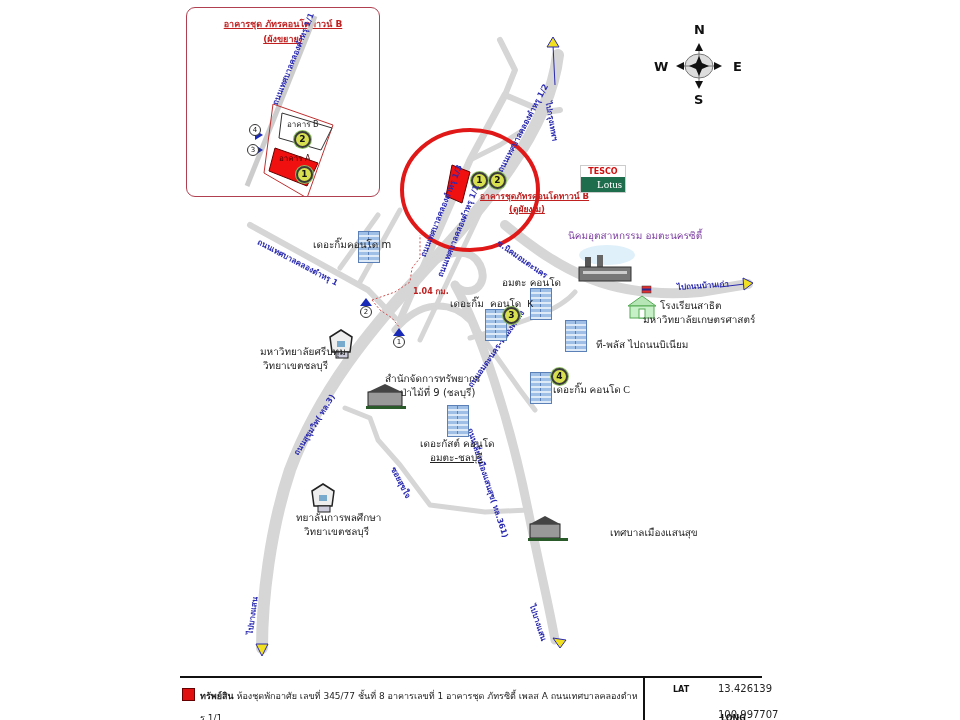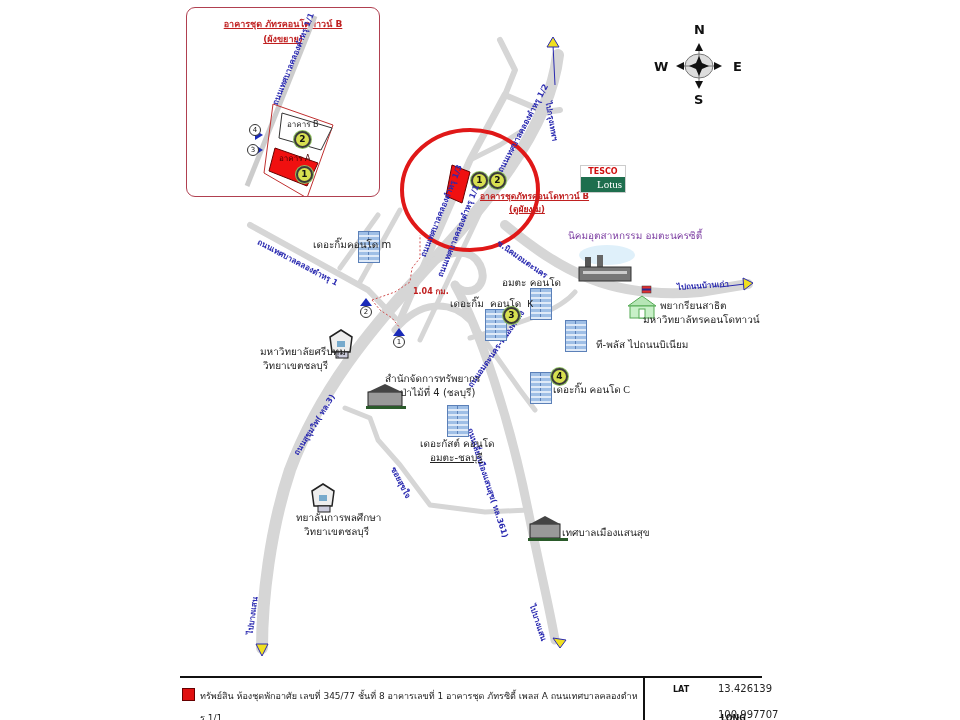--- a/index.html
+++ b/index.html
@@ -5,21 +5,21 @@
   html,body{margin:0;padding:0;background:#fff;}
   body{width:960px;height:720px;position:relative;overflow:hidden;font-family:"DejaVu Sans","Liberation Sans",sans-serif;}
   #map{position:absolute;left:0;top:0;width:960px;height:672px;}
   .lbl{position:absolute;font-size:10px;color:#222;white-space:nowrap;line-height:1.35;}
   .road-lbl{position:absolute;font-size:8px;font-weight:bold;color:#2a2ab0;white-space:nowrap;transform-origin:left center;}
   .inset{position:absolute;left:186px;top:7px;width:192px;height:188px;border:1px solid #b04050;border-radius:9px;background:#fff;}
   .inset-title{position:absolute;left:0;width:192px;text-align:center;font-size:9px;font-weight:bold;color:#c02020;text-decoration:underline;}
   .footer{position:absolute;left:180px;top:676px;width:582px;height:44px;border-top:2px solid #111;}
   .legend-sq{position:absolute;left:2px;top:10px;width:11px;height:11px;background:#e01010;border:1px solid #600;}
   .legend-text{position:absolute;left:20px;top:7px;font-size:9px;color:#222;line-height:22px;width:440px;}
-  .legend-text b{font-weight:normal;}
+  .legend-text b{font-weight:bold;}
   .coord-sep{position:absolute;left:463px;top:0;width:2px;height:44px;background:#111;}
   .coord-key{position:absolute;left:493px;font-size:8px;font-weight:bold;color:#111;}
   .coord-val{position:absolute;left:538px;font-size:10px;color:#222;}
   .compass-letter{position:absolute;font-size:13px;font-weight:bold;color:#111;}
   .marker{position:absolute;width:13px;height:13px;border-radius:50%;background:#d8e050;border:2px solid #3b3b3b;box-shadow:0 0 0 1px #8fbf60;font-size:9px;font-weight:bold;text-align:center;line-height:13px;color:#111;}
   .access{position:absolute;width:10px;height:10px;border-radius:50%;border:1px solid #333;background:#fff;font-size:7px;text-align:center;line-height:10px;color:#111;}
   .bldg{position:absolute;width:20px;height:30px;background:#9fbfe6;border:1px solid #5b80b8;
     background-image:repeating-linear-gradient(0deg,#dfeaf8 0 2px,transparent 2px 5px),linear-gradient(90deg,transparent 9px,#5b80b8 9px 10px,transparent 10px);}
 </style>
 </head>
@@ -193,41 +193,41 @@
   <div class="bldg" style="left:530px;top:288px;"></div>
   <div class="lbl" style="left:502px;top:276px;">อมตะ คอนโด</div>
 
   <div class="bldg" style="left:485px;top:309px;"></div>
   <div class="lbl" style="left:450px;top:298px;font-family:Liberation Mono, monospace;">เดอะกิ๊ม คอนโด K</div>
   <div class="marker" style="left:503px;top:307px;">3</div>
 
   <div class="bldg" style="left:565px;top:320px;"></div>
   <div class="lbl" style="left:596px;top:338px;">ที-พลัส ไปถนนบิเนียม</div>
 
-  <div class="lbl" style="left:660px;top:299px;">พยากรียนสาธิต</div>
-  <div class="lbl" style="left:643px;top:313px;">มหาวิทยาลัทรคอนโดทาวน์</div>
+  <div class="lbl" style="left:660px;top:299px;">โรงเรียนสาธิต</div>
+  <div class="lbl" style="left:643px;top:313px;">มหาวิทยาลัยเกษตรศาสตร์</div>
 
   <div class="bldg" style="left:530px;top:372px;"></div>
   <div class="marker" style="left:551px;top:368px;">4</div>
   <div class="lbl" style="left:553px;top:383px;font-family:Liberation Serif, serif;">เดอะกิ๊ม คอนโด C</div>
 
   <div class="lbl" style="left:260px;top:345px;">มหาวิทยาลัยศรีปทุม</div>
   <div class="lbl" style="left:263px;top:359px;">วิทยาเขตชลบุรี</div>
 
   <div class="lbl" style="left:385px;top:372px;">สำนักจัดการทรัพยากร</div>
-  <div class="lbl" style="left:400px;top:386px;">ป่าไม้ที่ 4 (ชลบุรี)</div>
+  <div class="lbl" style="left:400px;top:386px;">ป่าไม้ที่ 9 (ชลบุรี)</div>
 
   <div class="bldg" style="left:447px;top:405px;"></div>
   <div class="lbl" style="left:420px;top:437px;">เดอะกัสต์ คอนโด</div>
   <div class="lbl" style="left:430px;top:451px;text-decoration:underline;">อมตะ-ชลบุรี</div>
 
   <div class="lbl" style="left:296px;top:511px;">ทยาลันการพลศึกษา</div>
   <div class="lbl" style="left:304px;top:525px;">วิทยาเขตชลบุรี</div>
 
-  <div class="lbl" style="left:562px;top:526px;">เทศบาลเมืองแสนสุข</div>
+  <div class="lbl" style="left:562px;top:526px;padding-left:48px;">เทศบาลเมืองแสนสุข</div>
 </div>
 
 <div class="footer">
   <div class="legend-sq"></div>
   <div class="legend-text">
     <div><b>ทรัพย์สิน</b> <span>ห้องชุดพักอาศัย เลขที่ 345/77 ชั้นที่ 8 อาคารเลขที่ 1 อาคารชุด ภัทรซิตี้ เพลส A ถนนเทศบาลคลองตำหรุ 1/1</span></div>
 
   </div>
   <div class="coord-sep"></div>
   <div class="coord-key" style="top:7px;">LAT</div>

